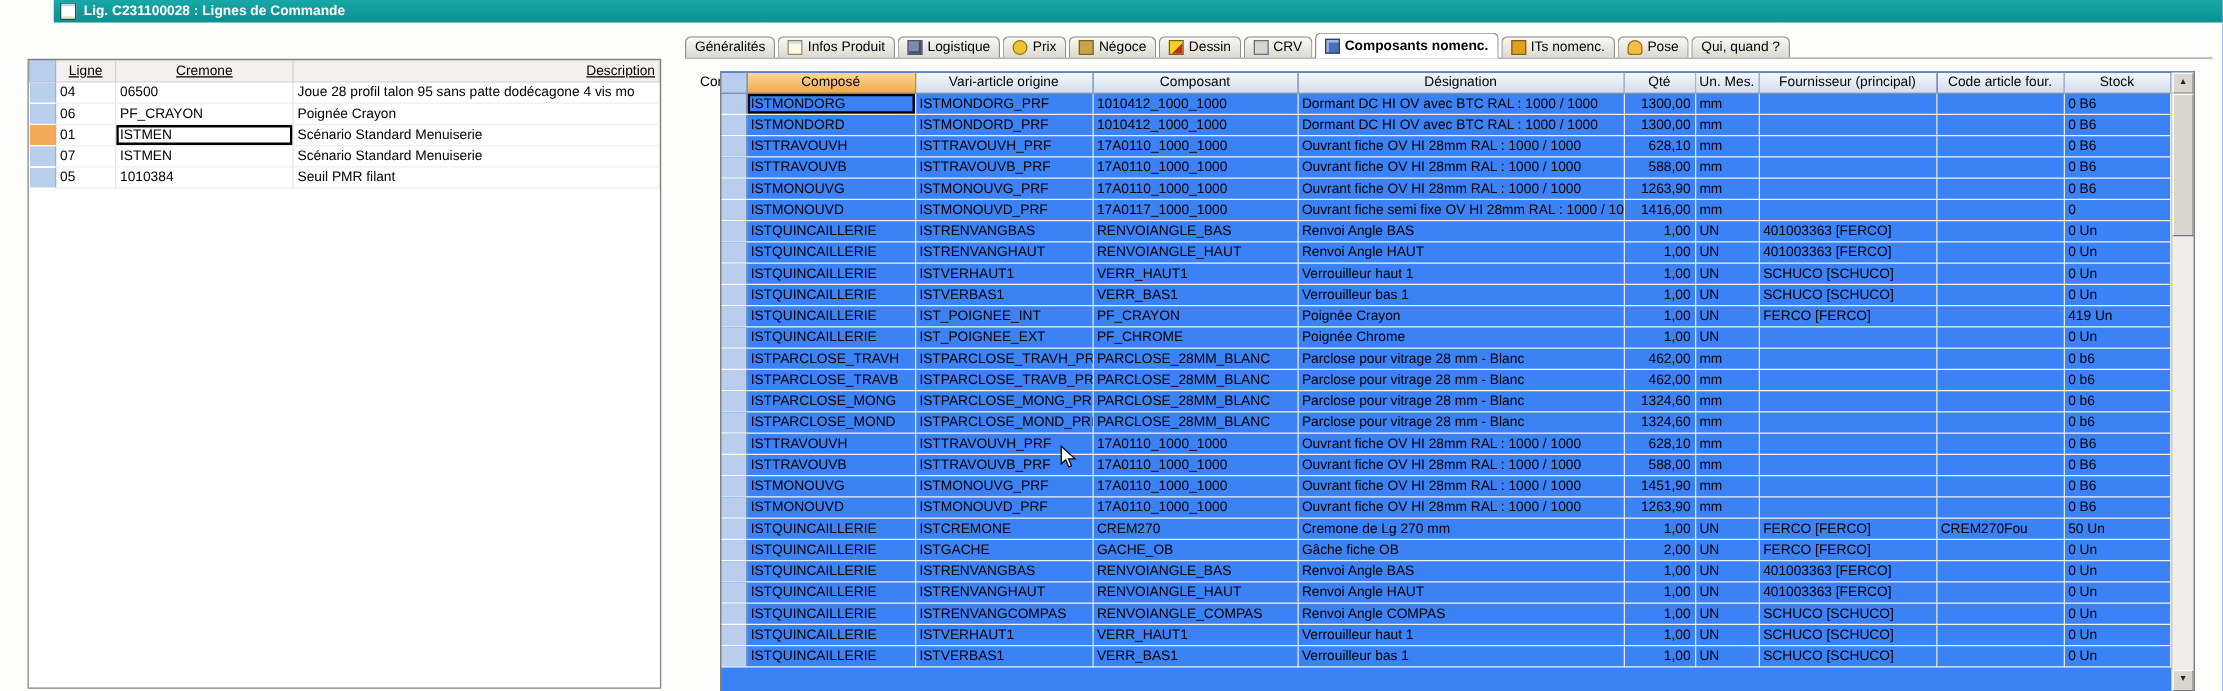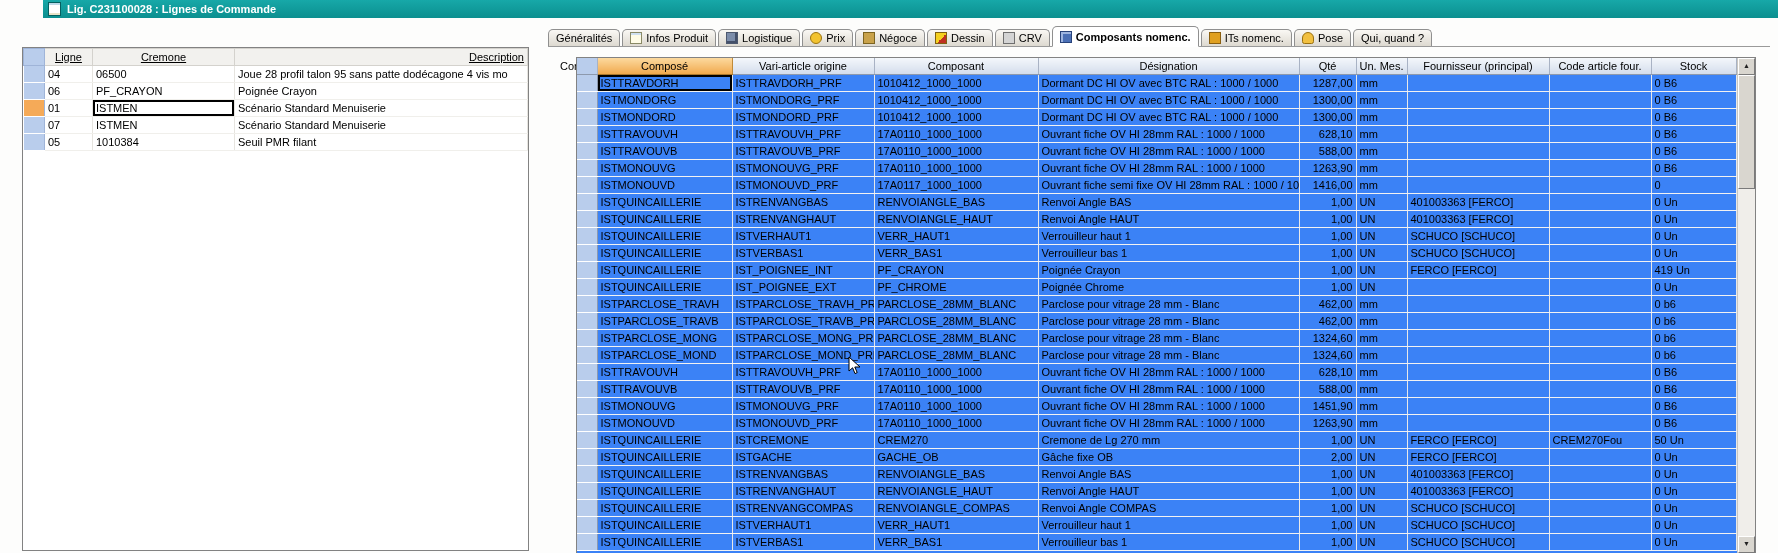--- a/index.html
+++ b/index.html
@@ -242,32 +242,20 @@
         <th>Désignation</th>
         <th>Qté</th>
         <th>Un. Mes.</th>
         <th>Fournisseur (principal)</th>
         <th>Code article four.</th>
         <th>Stock</th>
       </tr>
     </thead>
     <tbody>
 
-        <tr>
-          <td class="gmarker"></td>
-          <td class="g-compose">ISTTRAVDORH</td>
-          <td>ISTTRAVDORH_PRF</td>
-          <td>1010412_1000_1000</td>
-          <td>Dormant DC HI OV avec BTC RAL : 1000 / 1000</td>
-          <td class="num">1287,00</td>
-          <td>mm</td>
-          <td></td>
-          <td></td>
-          <td>0 B6</td>
-        </tr>
 
 
         <tr>
           <td class="gmarker"></td>
           <td class="g-compose">ISTMONDORG</td>
           <td>ISTMONDORG_PRF</td>
           <td>1010412_1000_1000</td>
           <td>Dormant DC HI OV avec BTC RAL : 1000 / 1000</td>
           <td class="num">1300,00</td>
           <td>mm</td>
@@ -534,21 +522,21 @@
           <td>FERCO [FERCO]</td>
           <td>CREM270Fou</td>
           <td>50 Un</td>
         </tr>
 
         <tr>
           <td class="gmarker"></td>
           <td class="g-compose">ISTQUINCAILLERIE</td>
           <td>ISTGACHE</td>
           <td>GACHE_OB</td>
-          <td>Gâche fixe OB</td>
+          <td>Gâche fiche OB</td>
           <td class="num">2,00</td>
           <td>UN</td>
           <td>FERCO [FERCO]</td>
           <td></td>
           <td>0 Un</td>
         </tr>
 
         <tr>
           <td class="gmarker"></td>
           <td class="g-compose">ISTQUINCAILLERIE</td>

